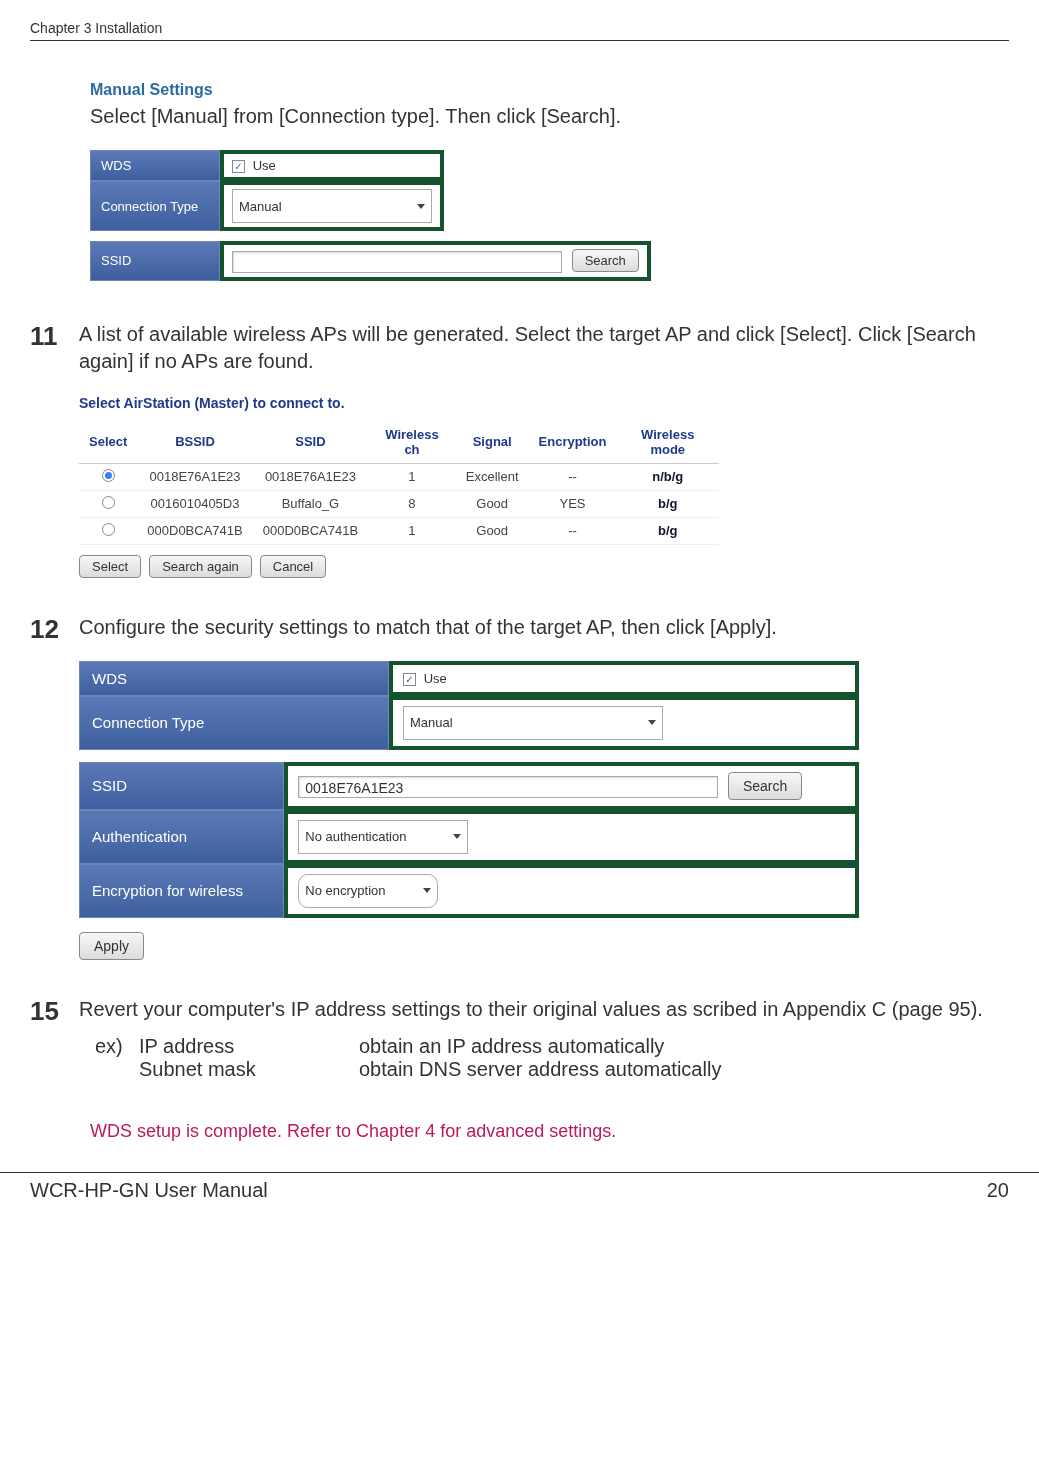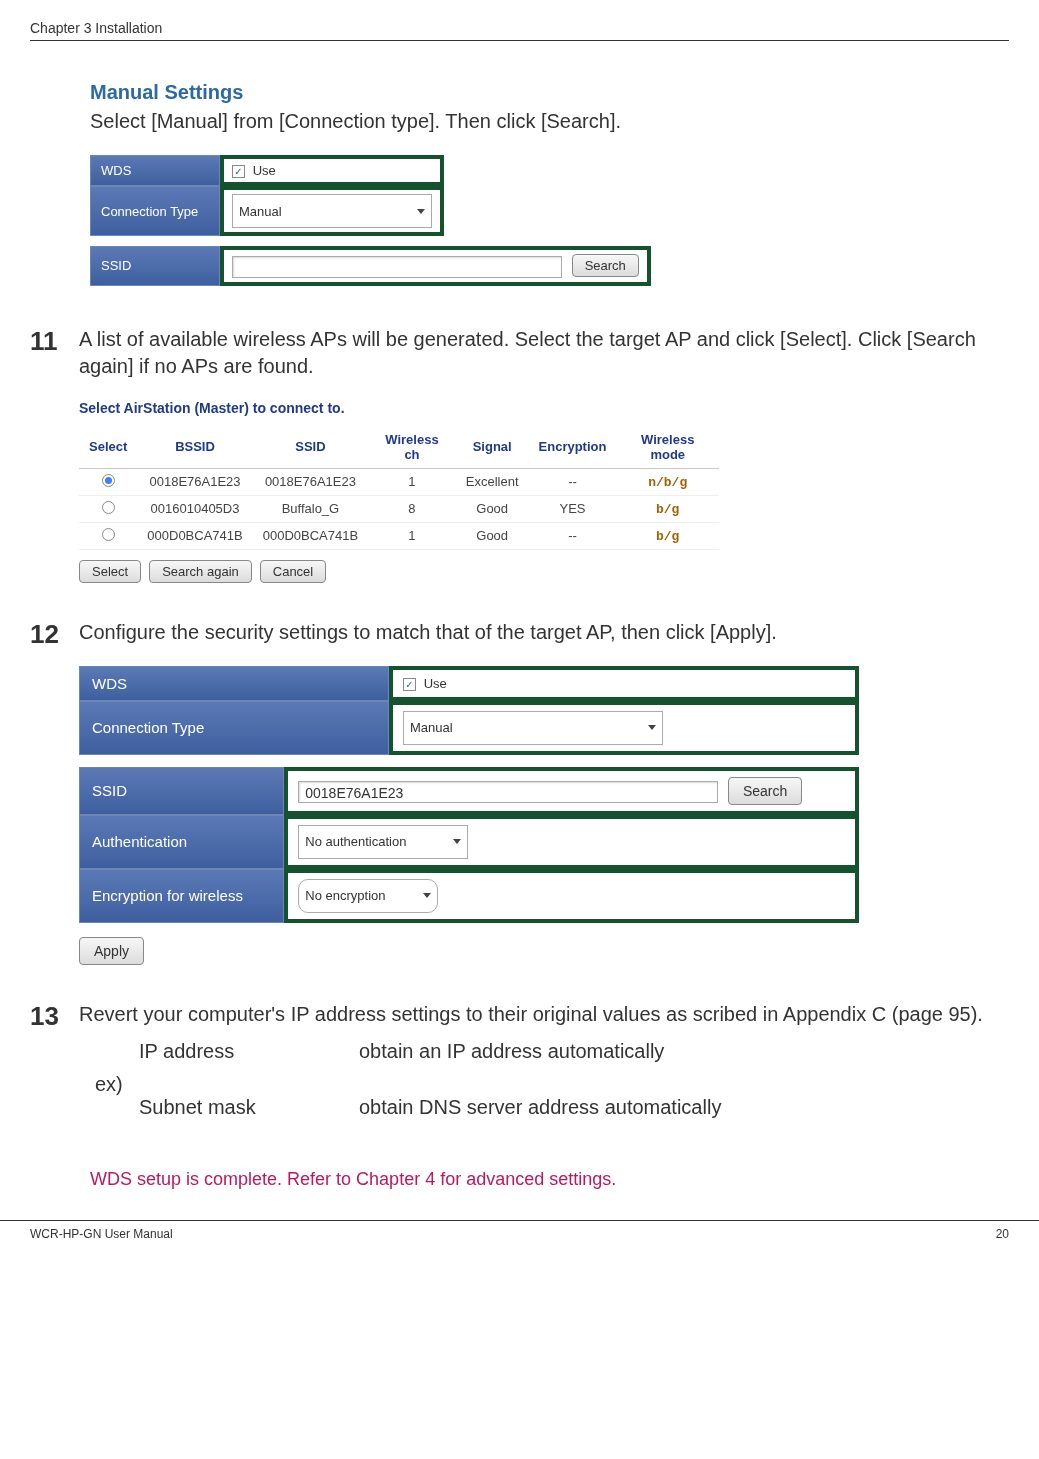--- a/index.html
+++ b/index.html
@@ -15,21 +15,21 @@
       font-size: 14px;
       color: #333;
       padding-bottom: 4px;
       border-bottom: 1px solid #333;
       margin-bottom: 40px;
     }
     .content { padding-left: 60px; padding-right: 20px; }
     .section-title {
       color: #2b6aa3;
       font-weight: 700;
-      font-size: 20px;
+      font-size: 16px;
       margin-bottom: 4px;
     }
     .body-text { font-size: 20px; color: #333; line-height: 1.35; }
     .step {
       display: flex;
       align-items: flex-start;
       margin-top: 36px;
       gap: 11px;
     }
     .step-num {
@@ -126,21 +126,21 @@
       padding: 6px 10px;
       text-align: center;
       border-bottom: 1px solid #ccc;
     }
     .ap-table td {
       padding: 5px 10px;
       text-align: center;
       border-bottom: 1px solid #eee;
       color: #444;
     }
-    .mode-link { color: #a16207; font-weight: 700; font-family: Liberation Mono, monospace; }
+    .mode-link { color: #0f172a; font-weight: 700; }
     .radio-mock {
       display: inline-block;
       width: 13px; height: 13px;
       border: 1px solid #888;
       border-radius: 50%;
       background: #fff;
       position: relative;
     }
     .radio-mock.checked::after {
       content: "";
@@ -156,32 +156,32 @@
     .ui-table3 { width: 780px; }
     .ui-table3 td.label { min-width: 190px; padding: 8px 12px; font-size: 15px; }
     .ui-table3 td.field { padding: 6px 10px; }
     .ui-table3 .text-input-mock.with-text {
       padding: 2px 6px; line-height: 18px; font-size: 14px;
       min-width: 420px; font-family: Tahoma, Arial;
     }
 
     
     .example-row { display: flex; font-size: 20px; color: #333; margin-top: 12px; }
-    .example-ex { width: 60px; padding-left: 16px; margin-top: 33px; }
+    .example-ex { width: 60px; padding-left: 16px; }
     .example-left { width: 220px; }
     .example-right { flex: 1; }
 
     .closing { font-size: 18px; color: #be185d; margin-top: 40px; margin-left: 0; }
 
     .footer {
       margin-top: 20px;
       border-top: 1px solid #333;
       padding: 6px 30px 10px 30px;
       display: flex; justify-content: space-between;
-      font-size: 12px; color: #333;
+      font-size: 20px; color: #333;
     }
   </style>
 </head>
 <body>
 
 <div class="page">
   <div class="chapter-header">Chapter 3  Installation</div>
 
   <div class="content">
     <div class="section-title">Manual Settings</div>
@@ -336,21 +336,21 @@
           </tbody>
             </table>
           <div style="height:14px"></div>
           <span class="ui-button" style="padding:5px 14px; font-size:14px;">Apply</span>
         </div>
       </div>
     </div>
 
     
     <div class="step">
-      <div class="step-num">13</div>
+      <div class="step-num">15</div>
       <div class="step-body">
         <div class="body-text">Revert your computer's IP address settings to their original values as scribed in Appendix C (page 95).</div>
         <div class="example-row">
           <div class="example-ex">ex)</div>
           <div class="example-left">IP address</div>
           <div class="example-right">obtain an IP address automatically</div>
         </div>
         <div class="example-row" style="margin-top:0;">
           <div class="example-ex"></div>
           <div class="example-left">Subnet mask</div>

